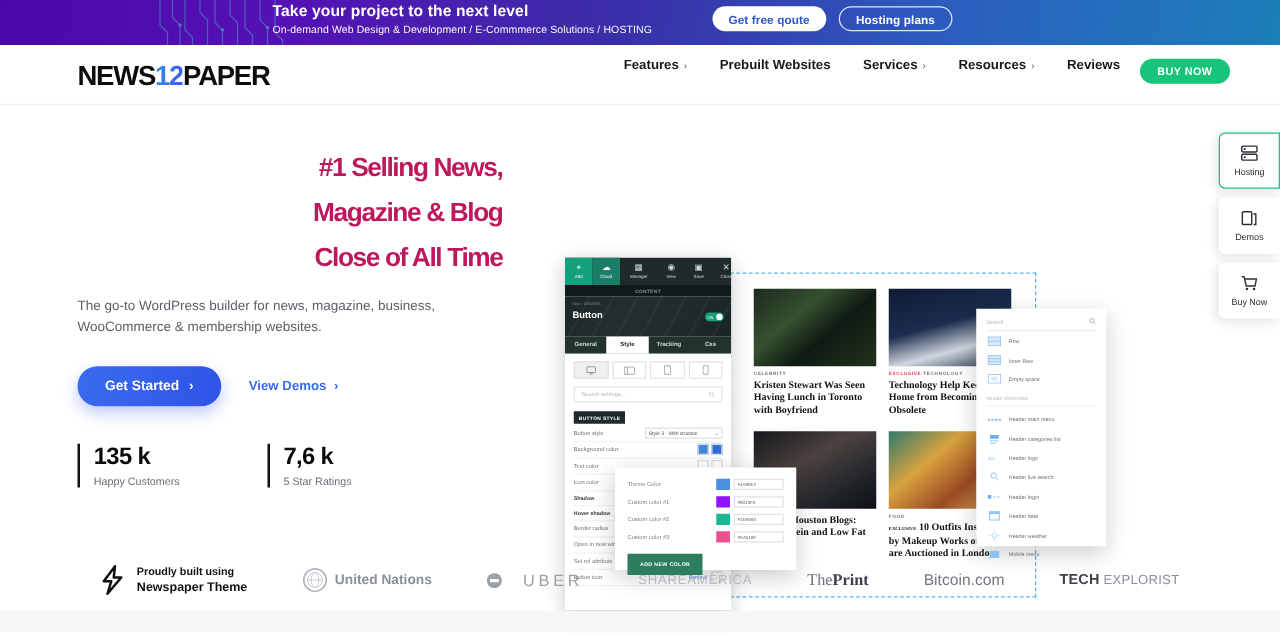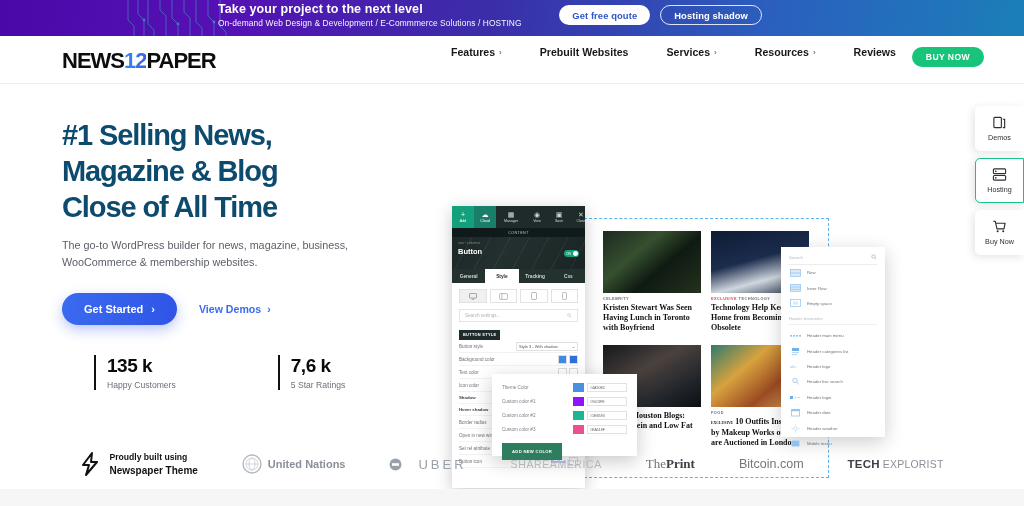--- a/index.html
+++ b/index.html
@@ -39,52 +39,52 @@
     position: relative; height: 48px; width: 100%;
     background: #fff; border-bottom: 1px solid #eeeeee;
     display: flex; align-items: center;
   }
   .logo { position: absolute; left: 62px; top: 12px; font-size: 22px; font-weight: 900; letter-spacing: -1px; }
   .logo .dark { color: #0d0d0d; }
   .logo .num {
     background: linear-gradient(90deg,#2f8df0 0%, #3f5fe8 100%);
     -webkit-background-clip: text; background-clip: text; color: transparent;
   }
-  .nav { position: absolute; right: 128px; top: 0; height: 32px; display: flex; align-items: center; gap: 38px; }
+  .nav { position: absolute; right: 128px; top: 0; height: 32px; display: flex; align-items: center; gap: 26px; }
   .nav-item { font-size: 10.6px; color: #16181c; font-weight: bold; cursor: pointer; display: flex; align-items: center; gap: 4px; }
   .nav-item .chev { font-size: 8px; color: #454545; font-weight: normal; }
   .buy-now {
     position: absolute; right: 40px; top: 11px;
     background: #18c479; color: #fff; font-size: 8.6px; font-weight: bold; letter-spacing: .4px;
     height: 20px; padding: 0 14px; border-radius: 11px;
     display: flex; align-items: center; cursor: pointer;
   }
 
   
   .hero { position: relative; height: 360px; background: #fff; }
   .hero-left { position: absolute; left: 62px; top: 33px; width: 340px; }
   h1.headline {
-    font-size: 29px; line-height: 36px; font-weight: 900;
-    letter-spacing: -1.1px; color: #0c4a6e;
+    font-size: 21px; line-height: 36px; font-weight: 900;
+    letter-spacing: -1.1px; color: #be185d; text-align: right;
   }
   .hero-sub {
     margin-top: 12px; font-size: 10.8px; line-height: 17px; color: #5b6068; max-width: 300px;
   }
   .hero-cta { margin-top: 22px; display: flex; align-items: center; gap: 22px; }
   .get-started {
     background: linear-gradient(100deg,#3a6bf0,#2f54e6);
     color: #fff; font-size: 11px; font-weight: bold;
     height: 32px; padding: 0 22px; border-radius: 17px;
     display: flex; align-items: center; gap: 8px; cursor: pointer;
     box-shadow: 0 5px 13px rgba(47,84,230,.32);
     text-align: center;
   }
   .view-demos { color: #3a6bf0; font-size: 10.6px; font-weight: bold; cursor: pointer; display: flex; align-items: center; gap: 6px; }
   .stats { margin-top: 30px; display: flex; gap: 70px; }
-  .stat { border-left: 2px solid #111; padding-left: 11px; margin-left: 32px; }
+  .stat { border-left: 2px solid #111; padding-left: 11px; }
   .stat-num { font-size: 19px; font-weight: 900; letter-spacing: -.5px; color: #0a0a0a; line-height: 22px; }
   .stat-label { font-size: 8.6px; color: #6b7079; margin-top: 3px; }
 
   
   .shot { position: absolute; left: 448px; top: 118px; width: 450px; height: 290px; }
 
   .dashed-frame {
     position: absolute; left: 136px; top: 16px; width: 245px; height: 260px;
     border: 1.6px dashed #5bb4ef;
   }
@@ -221,21 +221,21 @@
           <circle cx="58" cy="24" r="1.4"></circle>
           <circle cx="94" cy="22" r="1.4"></circle>
         </g>
     </svg>
     <div class="promo-text">
       <div class="promo-title">Take your project to the next level</div>
       <div class="promo-sub">On-demand Web Design &amp; Development / E-Commmerce Solutions / HOSTING</div>
     </div>
     <div class="promo-btns">
       <div class="btn-pill btn-quote">Get free qoute</div>
-      <div class="btn-pill btn-hosting">Hosting shadow</div>
+      <div class="btn-pill btn-hosting">Hosting plans</div>
     </div>
   </div>
 
   <div class="header">
     <div class="logo">
       <span class="dark">NEWS</span><span class="num">12</span><span class="dark">PAPER</span>
     </div>
     <div class="nav">
       <div class="nav-item">
         <span>Features</span>
@@ -643,38 +643,38 @@
     </div>
     <div class="bitcoin">Bitcoin.com</div>
     <div class="techex">
       <b>TECH</b> <span>EXPLORIST</span>
     </div>
   </div>
 
   <div class="bottom-strip"></div>
 
   <div class="sticky">
-    <div class="sticky-btn">
-      <svg width="15" height="15" viewBox="0 0 16 16">
-        <rect x="2" y="2.5" width="8" height="11" rx="1" fill="none" stroke="#2b2f35" stroke-width="1.2"></rect>
-        <path d="M11.5 4.5 L13.5 4.5 L13.5 13.5 L11.5 13.5" fill="none" stroke="#2b2f35" stroke-width="1.2"></path>
-      </svg>
-      <span class="sticky-lbl">Demos</span>
-    </div>
     <div class="sticky-btn active">
       <svg width="15" height="15" viewBox="0 0 16 16">
         <rect x="1.5" y="2" width="13" height="5" rx="1" fill="none" stroke="#2b2f35" stroke-width="1.2"></rect>
         <rect x="1.5" y="9" width="13" height="5" rx="1" fill="none" stroke="#2b2f35" stroke-width="1.2"></rect>
         <circle cx="4" cy="4.5" r=".9" fill="#2b2f35"></circle>
           <circle cx="4" cy="11.5" r=".9" fill="#2b2f35"></circle>
       </svg>
       <span class="sticky-lbl">Hosting</span>
     </div>
     <div class="sticky-btn">
       <svg width="15" height="15" viewBox="0 0 16 16">
+        <rect x="2" y="2.5" width="8" height="11" rx="1" fill="none" stroke="#2b2f35" stroke-width="1.2"></rect>
+        <path d="M11.5 4.5 L13.5 4.5 L13.5 13.5 L11.5 13.5" fill="none" stroke="#2b2f35" stroke-width="1.2"></path>
+      </svg>
+      <span class="sticky-lbl">Demos</span>
+    </div>
+    <div class="sticky-btn">
+      <svg width="15" height="15" viewBox="0 0 16 16">
         <path d="M1.5 2.5 L3.5 2.5 L5.3 10.5 L12.8 10.5 L14 4.5 L4 4.5" fill="none" stroke="#2b2f35" stroke-width="1.2" stroke-linejoin="round"></path>
         <circle cx="6" cy="13" r="1.1" fill="#2b2f35"></circle>
           <circle cx="12" cy="13" r="1.1" fill="#2b2f35"></circle>
       </svg>
       <span class="sticky-lbl">Buy Now</span>
     </div>
   </div>
 
 </div>
 

